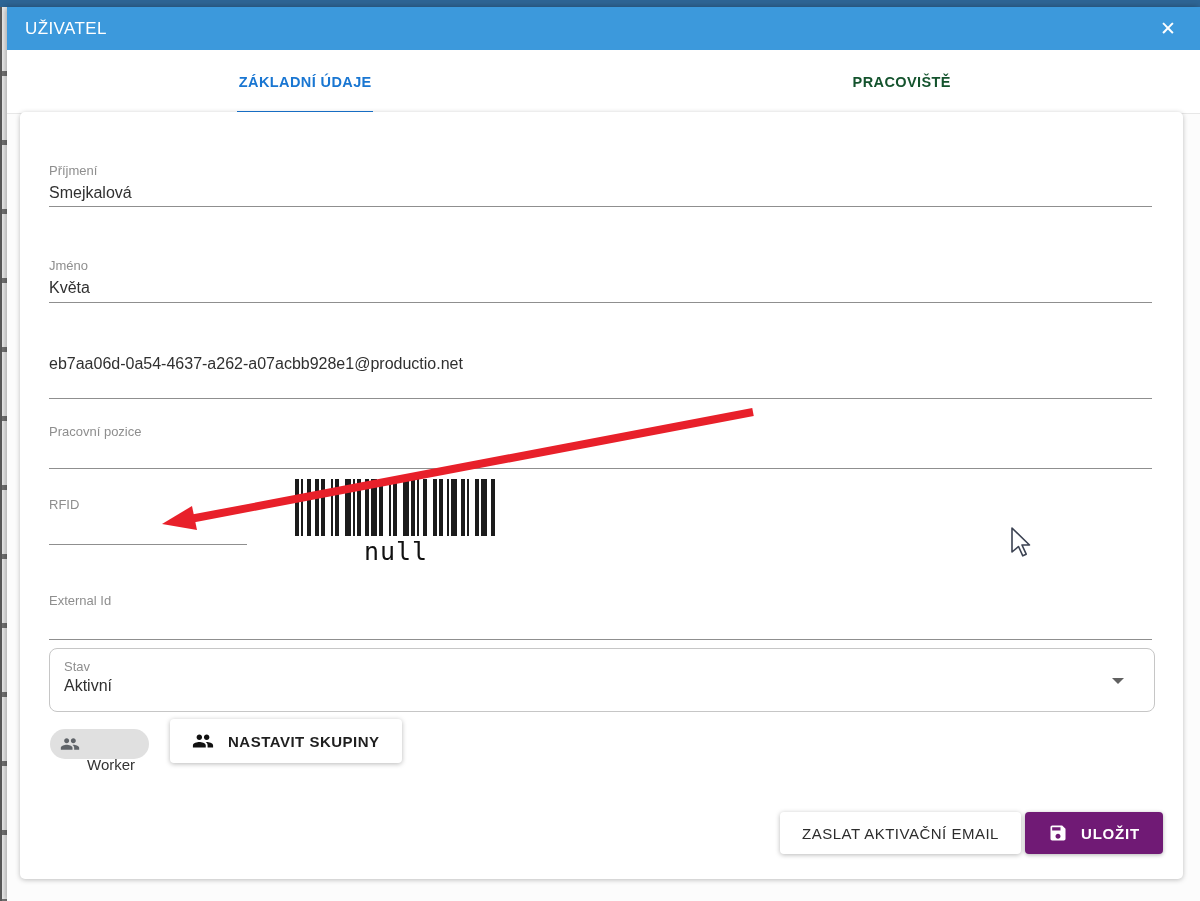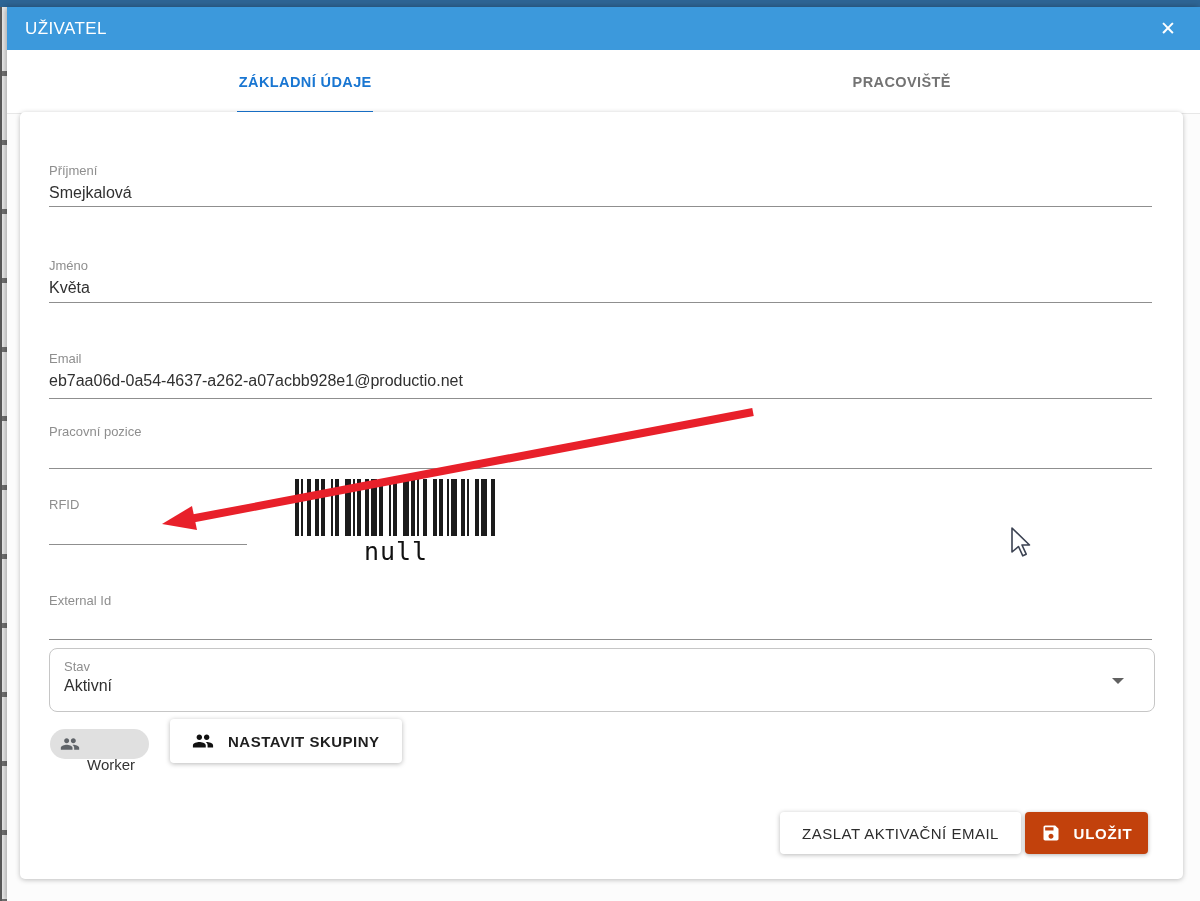--- a/index.html
+++ b/index.html
@@ -20,21 +20,21 @@
     display:flex; align-items:center; padding:16px 18px; }
   .modal-title { color:#fff; font-size:17px; font-weight:500; letter-spacing:.4px; }
   .close-btn { margin-left:auto; width:28px; height:28px; display:flex; align-items:center; justify-content:center;
     cursor:pointer; }
   .close-btn span { color:#fff; font-size:19px; font-weight:700; }
 
   
   .tabbar { position:absolute; left:0; top:43px; right:0; height:64px; background:#fff; display:flex;
     border-bottom:1px solid #e7e7e7; }
   .tab { flex:1; display:flex; align-items:center; justify-content:center; position:relative;
-    font-size:14.5px; font-weight:600; letter-spacing:.4px; color:#737373; cursor:pointer; }
+    font-size:14.5px; font-weight:600; letter-spacing:.4px; color:#14532d; cursor:pointer; }
   .tab.active { color:#1976d2; }
   .tab.active::after { content:""; position:absolute; bottom:0; left:50%; transform:translateX(-50%);
     width:136px; height:2px; background:#1976d2; }
 
   
   .card { position:absolute; left:13px; top:105px; width:1163px; height:767px; background:#fff;
     border-radius:5px; box-shadow:0 1px 5px rgba(0,0,0,.25); }
 
   
   .field { position:absolute; left:29px; width:1103px; border-bottom:1px solid #8f8f8f; }
@@ -70,21 +70,21 @@
   .chip .chip-label { font-size:15px; color:#333;margin-top:40px; }
   .btn-groups { position:absolute; left:150px; top:607px; height:44px; background:#fff; border:none;
     border-radius:4px; box-shadow:0 1px 5px rgba(0,0,0,.28); display:inline-flex; align-items:center;
     padding:0 22px; gap:14px; cursor:pointer; }
   .btn-groups .blabel { font-size:15px; font-weight:700; letter-spacing:.5px; color:#1f1f1f; }
 
   
   .btn-send { position:absolute; left:760px; top:700px; width:241px; height:42px; background:#fff; border:none;
     border-radius:4px; box-shadow:0 1px 5px rgba(0,0,0,.28); font-size:15px; font-weight:400;
     letter-spacing:.5px; color:#2d2d2d; cursor:pointer; }
-  .btn-save { position:absolute; left:1005px; top:700px; width:123px; height:42px; background:#c2410c; border:none;
+  .btn-save { position:absolute; left:1005px; top:700px; width:138px; height:42px; background:#701a75; border:none;
     border-radius:4px; box-shadow:0 1px 4px rgba(0,0,0,.3); display:inline-flex; align-items:center;
     justify-content:center; gap:13px; cursor:pointer; }
   .btn-save .blabel { font-size:15px; font-weight:700; letter-spacing:.8px; color:#fff; }
 
   .icon { display:inline-flex; }
   .overlay { position:absolute; left:0; top:0; width:1200px; height:901px; pointer-events:none; }
 </style>
 </head>
 <body>
 
@@ -115,21 +115,20 @@
       <div class="flabel">Příjmení</div>
       <div class="fvalue">Smejkalová</div>
     </div>
 
     <div class="field f1">
       <div class="flabel">Jméno</div>
       <div class="fvalue">Květa</div>
     </div>
 
     <div class="field f2">
-      <div class="flabel">Email</div>
       <div class="fvalue">eb7aa06d-0a54-4637-a262-a07acbb928e1@productio.net</div>
     </div>
 
     <div class="field f3">
       <div class="flabel">Pracovní pozice</div>
       <div class="fvalue"></div>
     </div>
 
     <div class="field f4">
       <div class="flabel">RFID</div>

